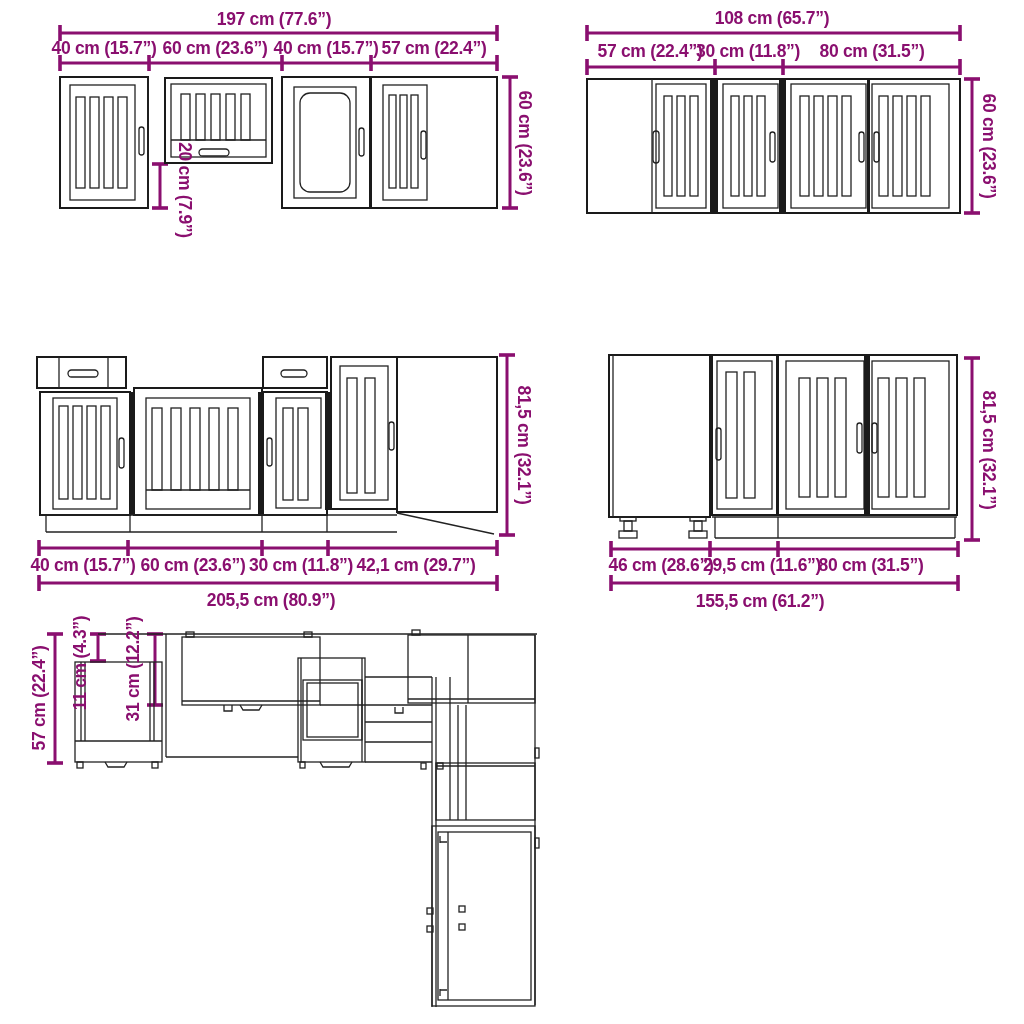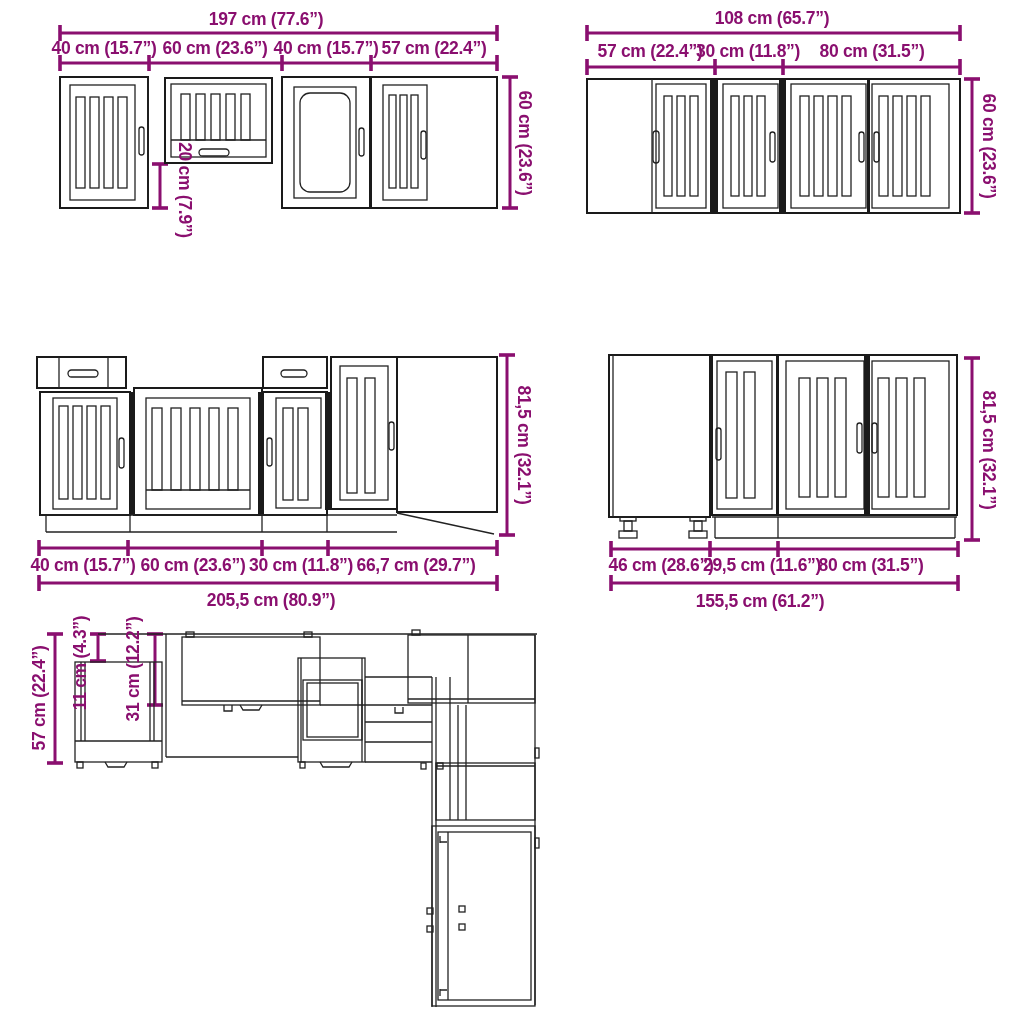--- a/index.html
+++ b/index.html
@@ -319,38 +319,38 @@
       <path class="k" d="M440,842 h7 M440,836 v7"></path>
       <path class="k" d="M440,990 h7 M440,996 v-7"></path>
       <rect class="k" x="427" y="908" width="6" height="6"></rect>
       <rect class="k" x="427" y="926" width="6" height="6"></rect>
       <rect class="k" x="459" y="906" width="6" height="6"></rect>
       <rect class="k" x="459" y="924" width="6" height="6"></rect>
     </g>
   </g>
 </svg>
 
-  <div class="dim-label" style="left:266px;top:19px">197 cm (77.6”)</div>
+  <div class="dim-label" style="left:274px;top:19px">197 cm (77.6”)</div>
   <div class="dim-label" style="left:104px;top:48px">40 cm (15.7”)</div>
   <div class="dim-label" style="left:215px;top:48px">60 cm (23.6”)</div>
   <div class="dim-label" style="left:326px;top:48px">40 cm (15.7”)</div>
   <div class="dim-label" style="left:434px;top:48px">57 cm (22.4”)</div>
   <div class="dim-label cw" style="left:524px;top:143px">60 cm (23.6”)</div>
   <div class="dim-label cw" style="left:184px;top:190px">20 cm (7.9”)</div>
 
   <div class="dim-label" style="left:772px;top:18px">108 cm (65.7”)</div>
   <div class="dim-label" style="left:650px;top:51px">57 cm (22.4”)</div>
   <div class="dim-label" style="left:748px;top:51px">30 cm (11.8”)</div>
   <div class="dim-label" style="left:872px;top:51px">80 cm (31.5”)</div>
   <div class="dim-label cw" style="left:988px;top:146px">60 cm (23.6”)</div>
 
   <div class="dim-label" style="left:83px;top:565px">40 cm (15.7”)</div>
   <div class="dim-label" style="left:193px;top:565px">60 cm (23.6”)</div>
   <div class="dim-label" style="left:301px;top:565px">30 cm (11.8”)</div>
-  <div class="dim-label" style="left:416px;top:565px">66,7 cm (29.7”)</div>
+  <div class="dim-label" style="left:416px;top:565px">42,1 cm (29.7”)</div>
   <div class="dim-label" style="left:271px;top:600px">205,5 cm (80.9”)</div>
   <div class="dim-label cw" style="left:523px;top:445px">81,5 cm (32.1”)</div>
 
   <div class="dim-label" style="left:661px;top:565px">46 cm (28.6”)</div>
   <div class="dim-label" style="left:762px;top:565px">29,5 cm (11.6”)</div>
   <div class="dim-label" style="left:871px;top:565px">80 cm (31.5”)</div>
   <div class="dim-label" style="left:760px;top:601px">155,5 cm (61.2”)</div>
   <div class="dim-label cw" style="left:988px;top:450px">81,5 cm (32.1”)</div>
 
   <div class="dim-label ccw" style="left:39px;top:698px">57 cm (22.4”)</div>

